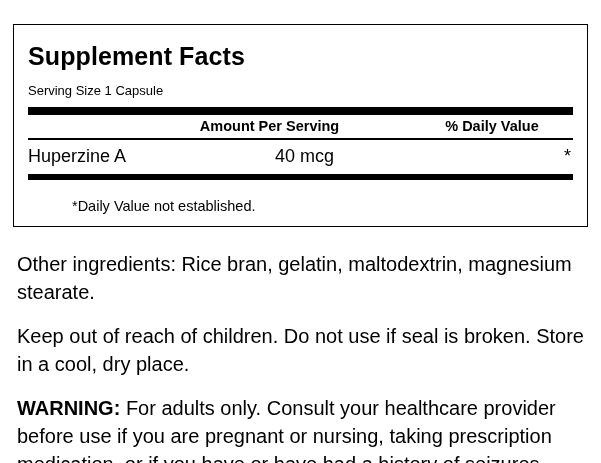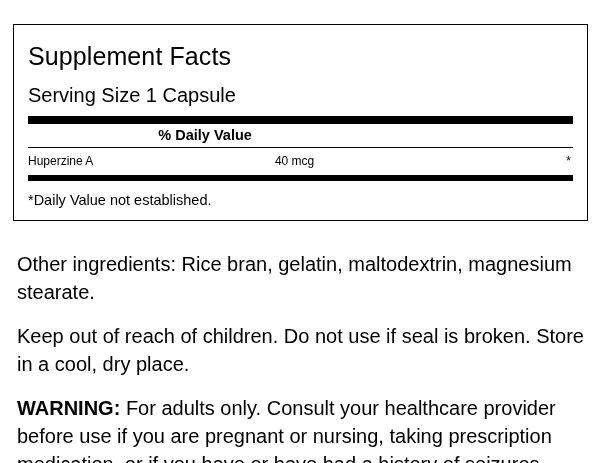--- a/index.html
+++ b/index.html
@@ -26,27 +26,27 @@
     position: absolute;
     left: 13px;
     top: 24px;
     width: 575px;
     box-sizing: border-box;
     border: 1.5px solid #000;
     padding: 16px 14px 10px 14px;
   }
   .facts-title {
     font-size: 25px;
-    font-weight: normal;
+    font-weight: bold;
     letter-spacing: 0.1px;
     line-height: 1.1;
     margin: 2px 0 12px 0;
   }
   .serving-size {
-    font-size: 20px;
+    font-size: 13px;
     line-height: 1.2;
     margin-bottom: 9px;
   }
   .rule-thick {
     height: 8px;
     background: #000;
     margin: 0;
   }
   .rule-thin {
     height: 1.5px;
@@ -73,40 +73,41 @@
     text-align: center;
   }
   .hdr-dv {
     width: 29%;
     text-align: center;
     padding-right: 2px;
   }
   .nutrient-row {
     display: flex;
     align-items: baseline;
-    font-size: 12px;
+    font-size: 18px;
     padding: 6px 0 7px 0;
   }
   .nut-name {
     width: 42%;
   }
   .nut-amount {
     flex: 1;
     text-align: left;
     padding-left: 18px;
   }
   .nut-dv {
     width: 18%;
     text-align: right;
     padding-right: 2px;
   }
   .footnote {
     font-size: 14.5px;
-    padding-top: 11px;
+    padding-top: 18px;
     padding-bottom: 2px;
+    margin-left: 44px;
   }
 
   
   .body-copy {
     position: absolute;
     left: 17px;
     top: 250px;
     width: 570px;
     font-size: 20px;
     line-height: 1.42;
@@ -129,20 +130,21 @@
   <div class="facts-panel">
 
     <div class="facts-title">Supplement Facts</div>
 
     <div class="serving-size">Serving Size 1 Capsule</div>
 
     <div class="rule-thick"></div>
 
     <div class="hdr-row">
       <div class="hdr-spacer"></div>
+      <div class="hdr-amount">Amount Per Serving</div>
       <div class="hdr-dv">% Daily Value</div>
     </div>
 
     <div class="rule-thin"></div>
 
     <div class="nutrient-row">
       <div class="nut-name">Huperzine A</div>
       <div class="nut-amount">40 mcg</div>
       <div class="nut-dv">*</div>
     </div>

